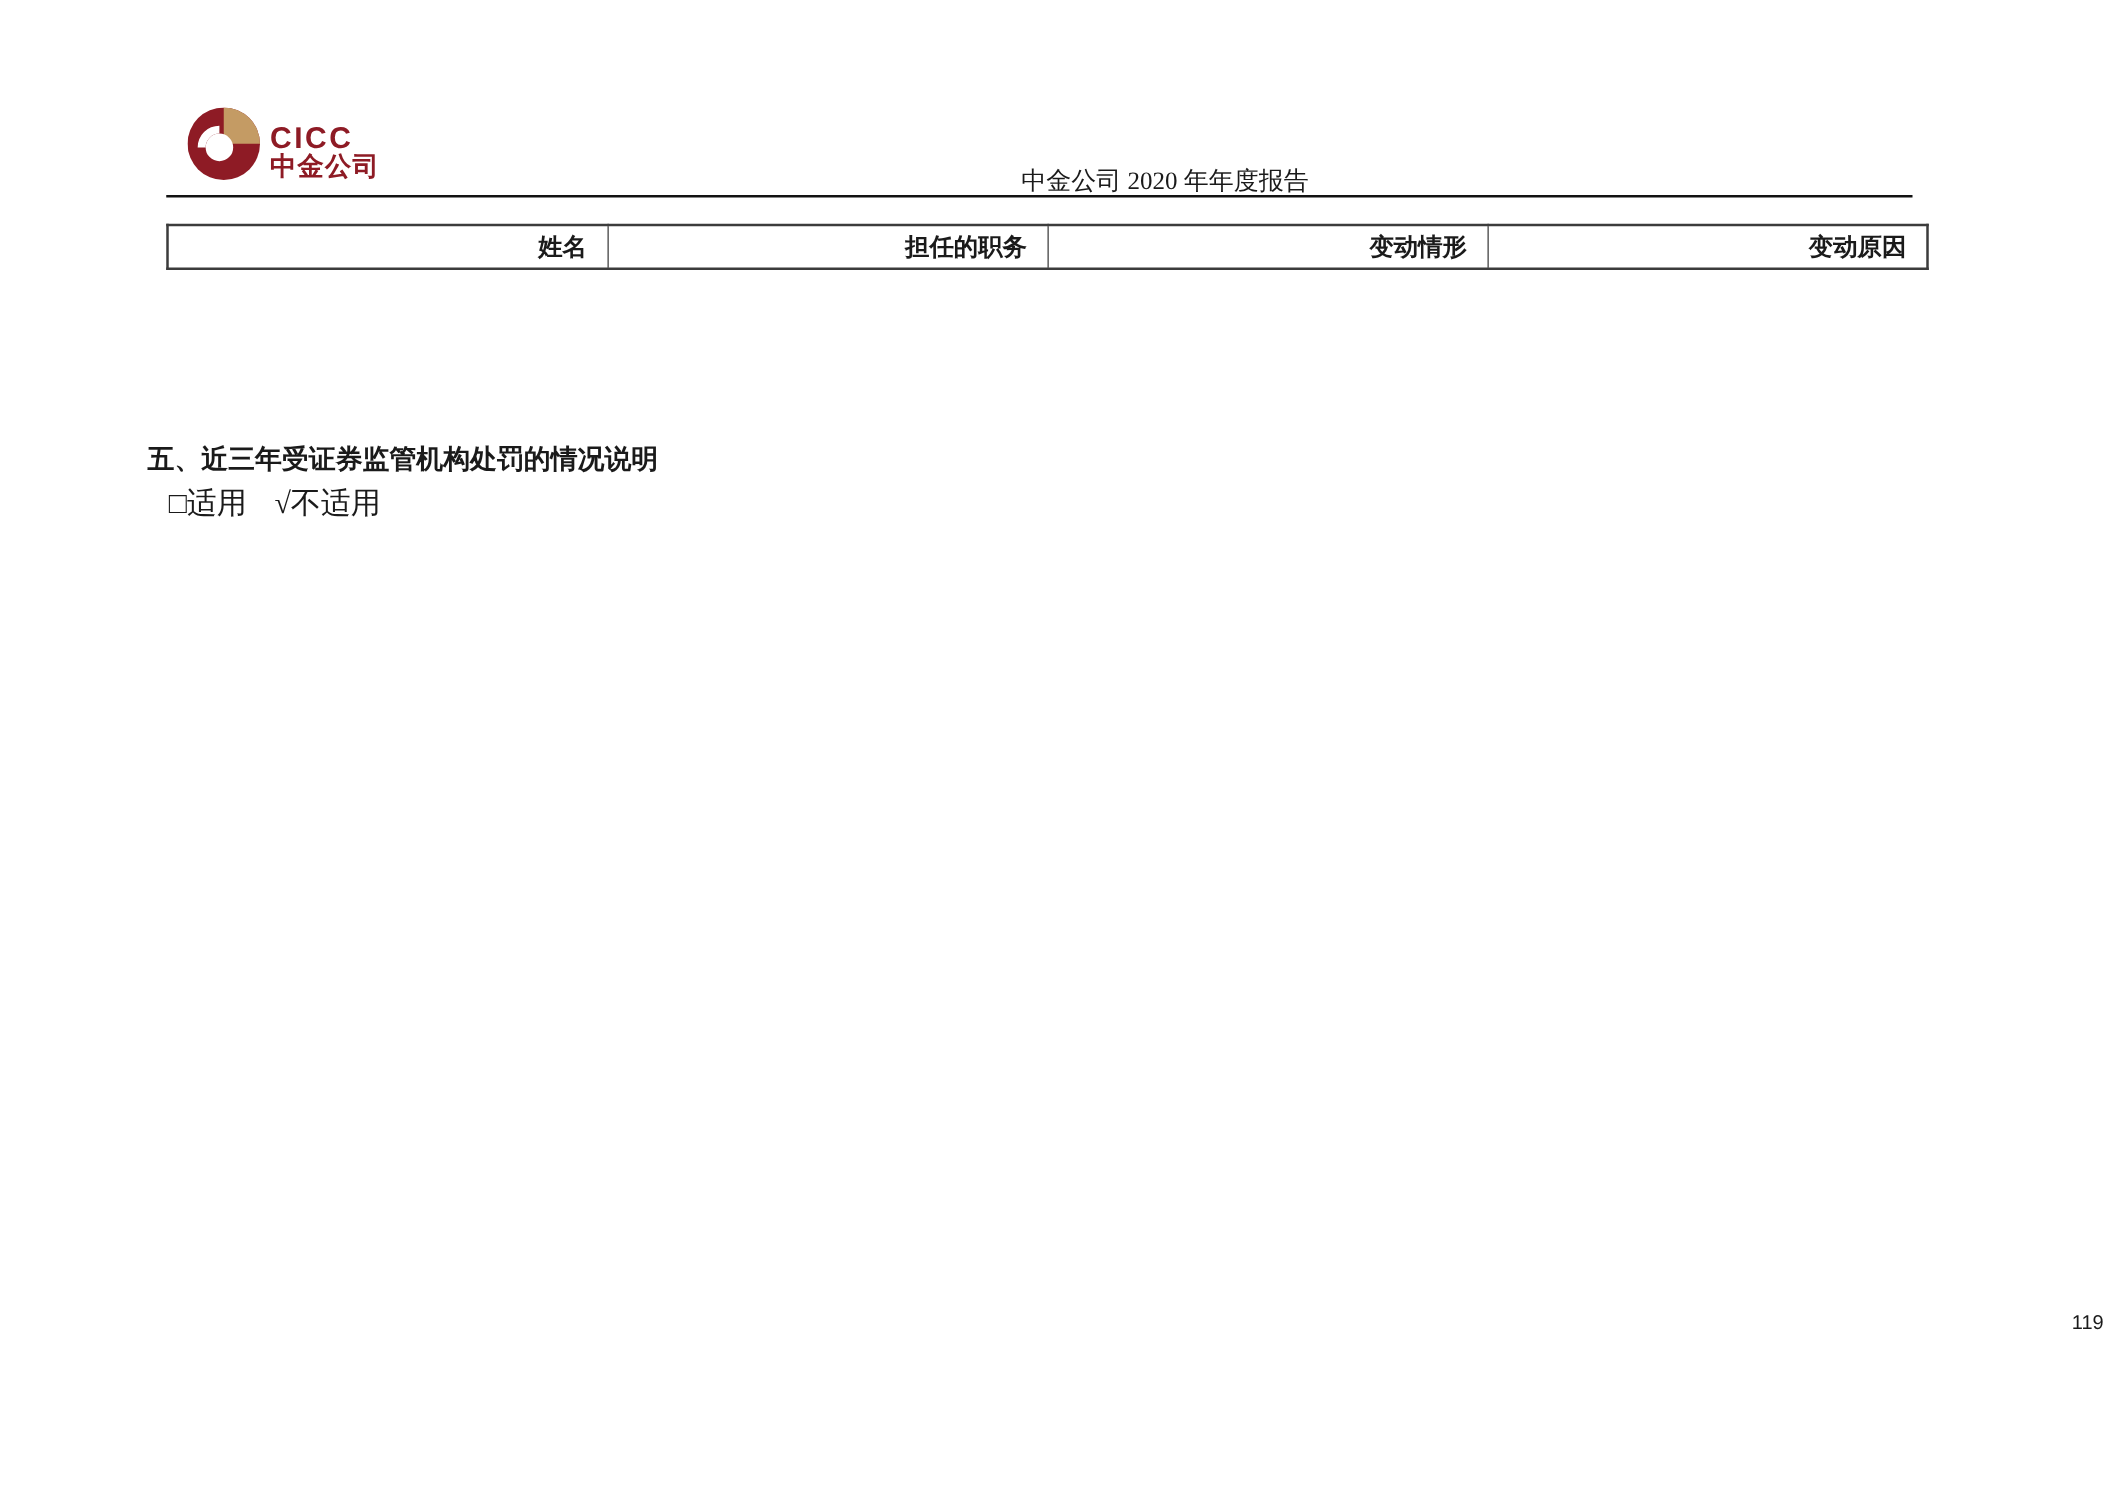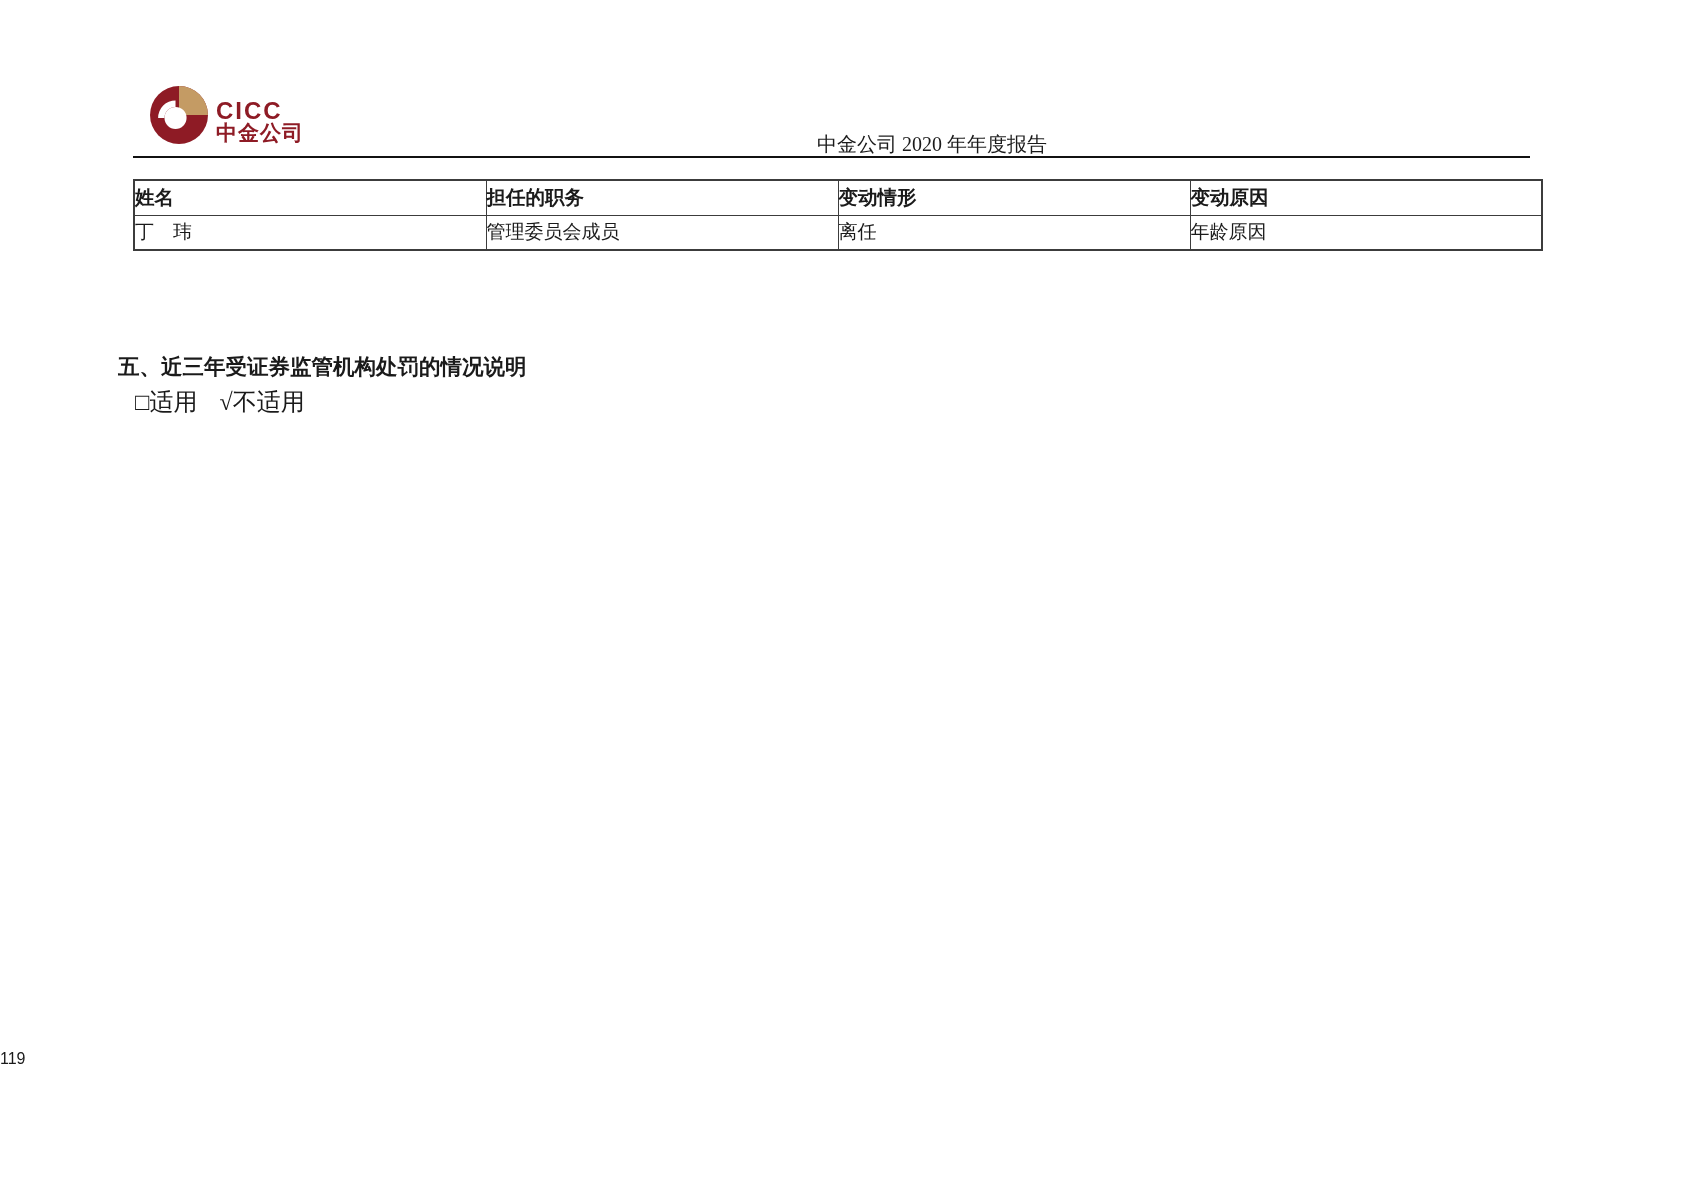--- a/index.html
+++ b/index.html
@@ -69,23 +69,23 @@
     top: 179px;
     width: 1410px;
     border-collapse: collapse;
     table-layout: fixed;
     font-size: 19px;
   }
   table.changes th, table.changes td {
     border: 1.5px solid var(--border);
     width: 25%;
     height: 35px;
-    text-align: left;
+    text-align: right;
     vertical-align: middle;
-    padding: 0 0;
+    padding: 0 16px;
   }
   table.changes { border: 2px solid var(--border); }
   table.changes th { font-weight: bold; font-size: 19.5px; }
 
   
   .section-heading {
     position: absolute;
     left: 118px;
     top: 352px;
     font-size: 21.5px;
@@ -100,21 +100,21 @@
     white-space: nowrap;
   }
   .applicability .opt + .opt { margin-left: 16px; }
 
   
   .page-number {
     position: absolute;
     left: 0;
     top: 1050px;
     width: 1683px;
-    text-align: left;
+    text-align: right;
     font-family: "Liberation Sans", "DejaVu Sans", sans-serif;
     font-size: 16px;
   }
 </style>
 </head>
 <body>
 
 <div>
 
   <div class="logo">
@@ -136,26 +136,20 @@
   <table class="changes">
     <thead>
       <tr>
         <th>姓名</th>
         <th>担任的职务</th>
         <th>变动情形</th>
         <th>变动原因</th>
       </tr>
     </thead>
     <tbody>
-      <tr>
-        <td>丁　玮</td>
-        <td>管理委员会成员</td>
-        <td>离任</td>
-        <td>年龄原因</td>
-      </tr>
     </tbody>
   </table>
 
   <div class="section-heading">五、近三年受证券监管机构处罚的情况说明</div>
   <div class="applicability">
     <span class="opt">□适用</span>
     <span class="opt">√不适用</span>
   </div>
 
   <div class="page-number">119</div>

